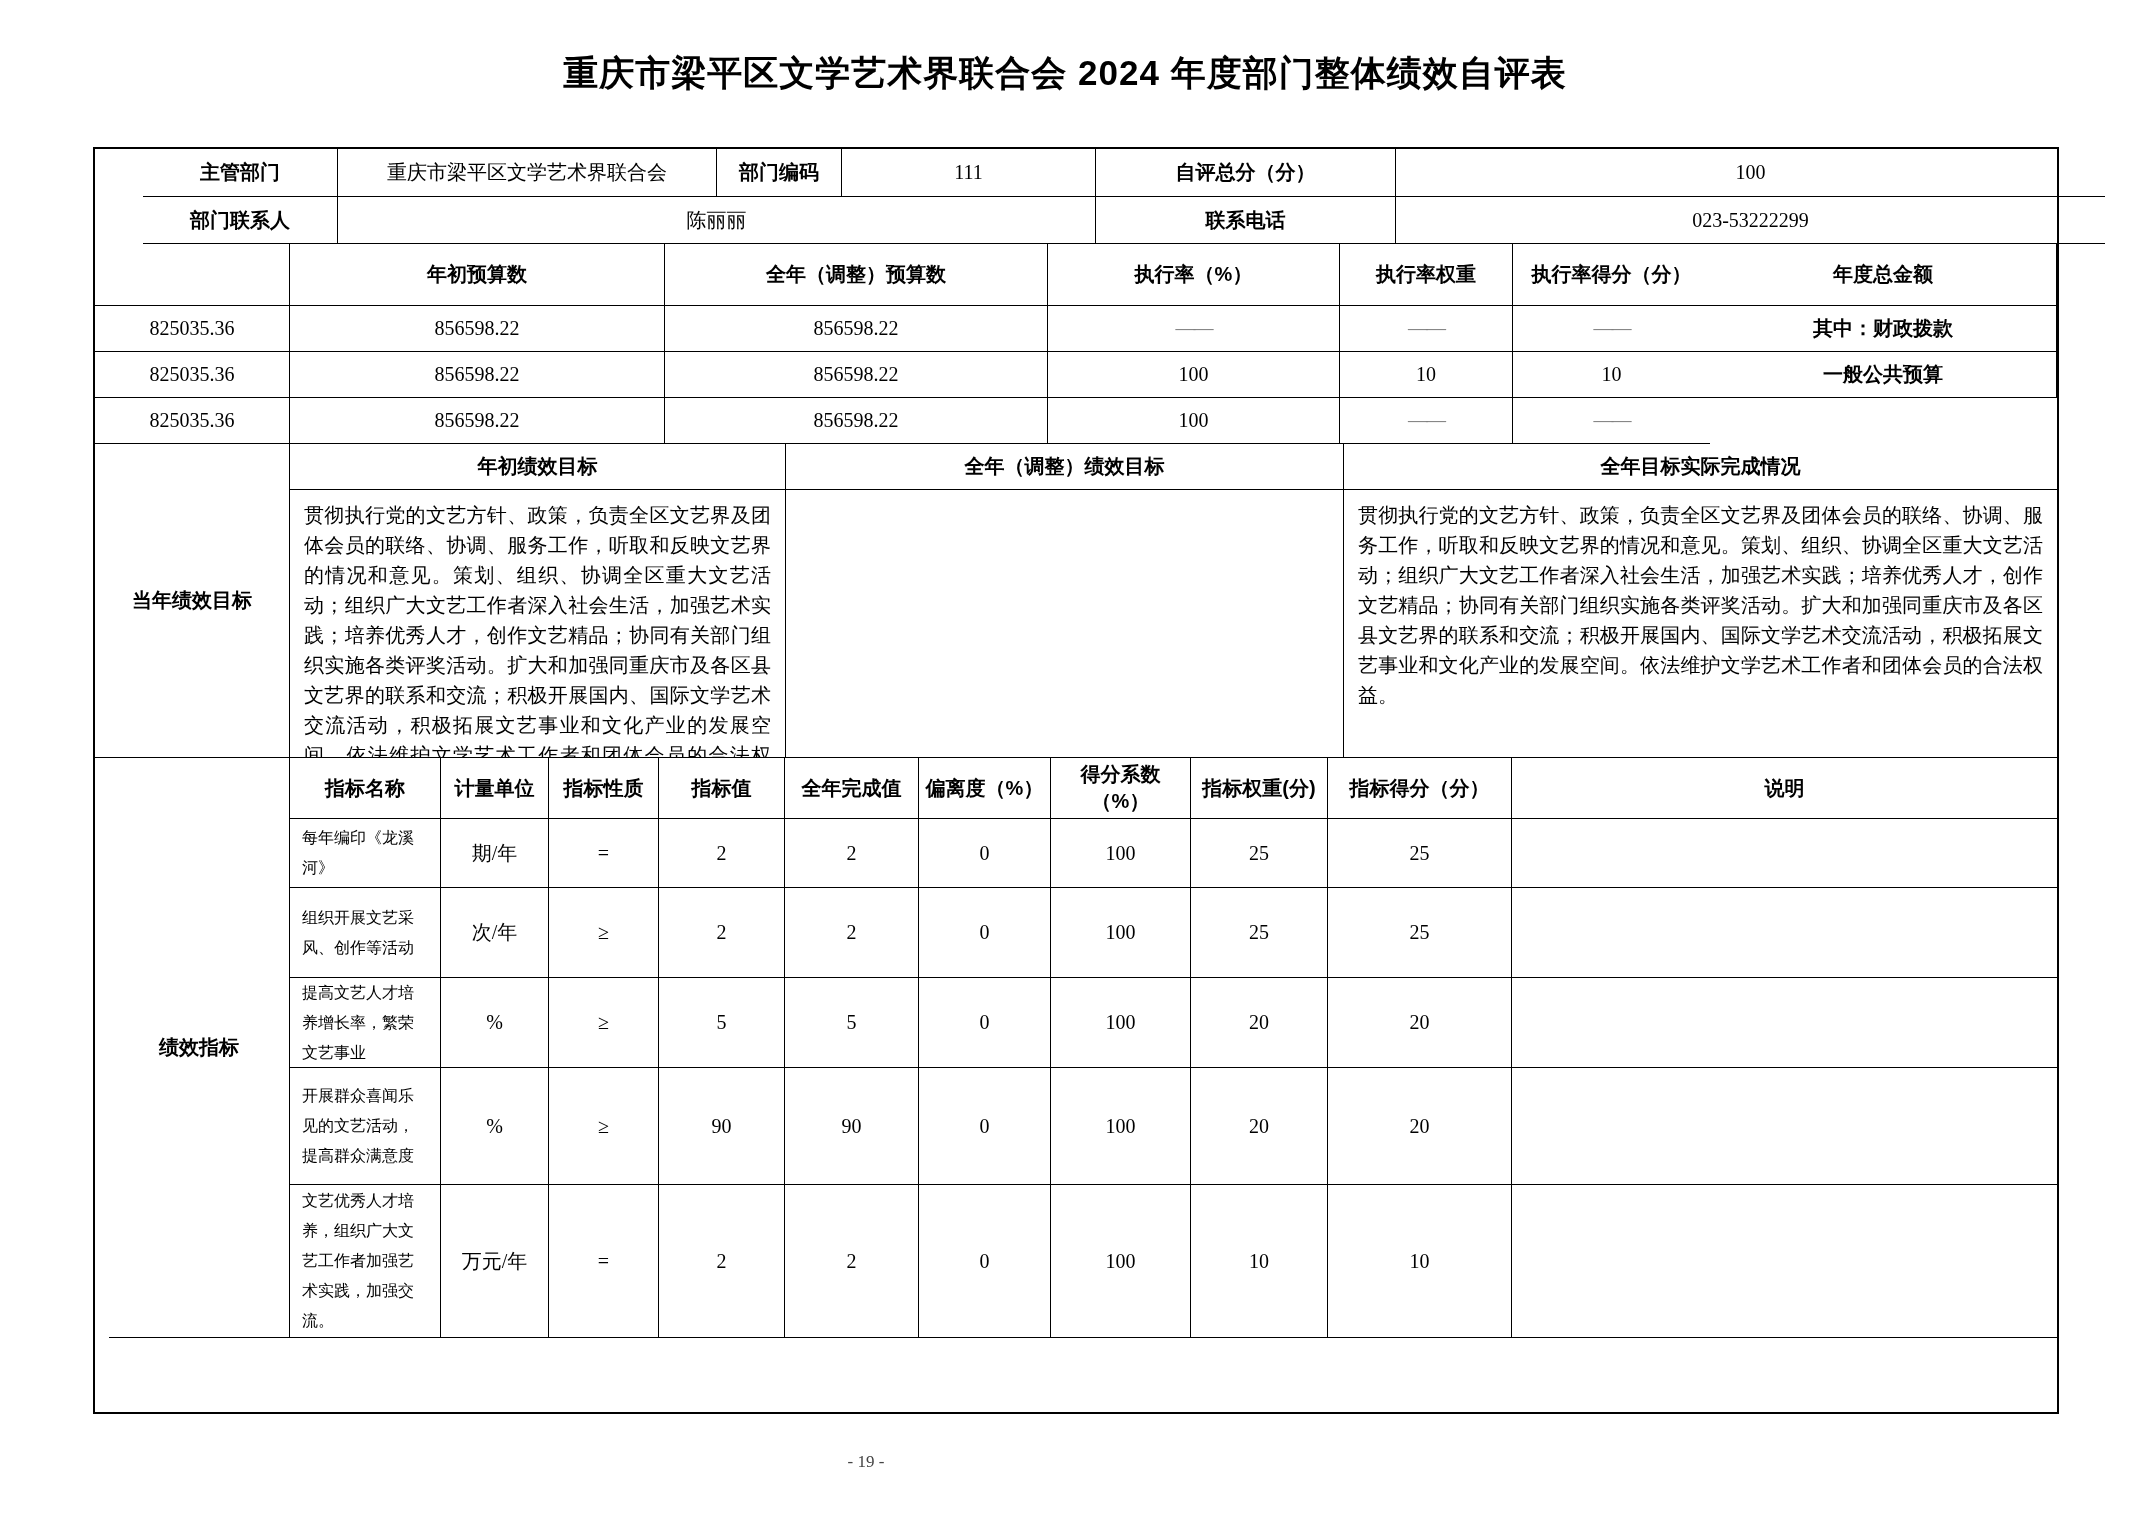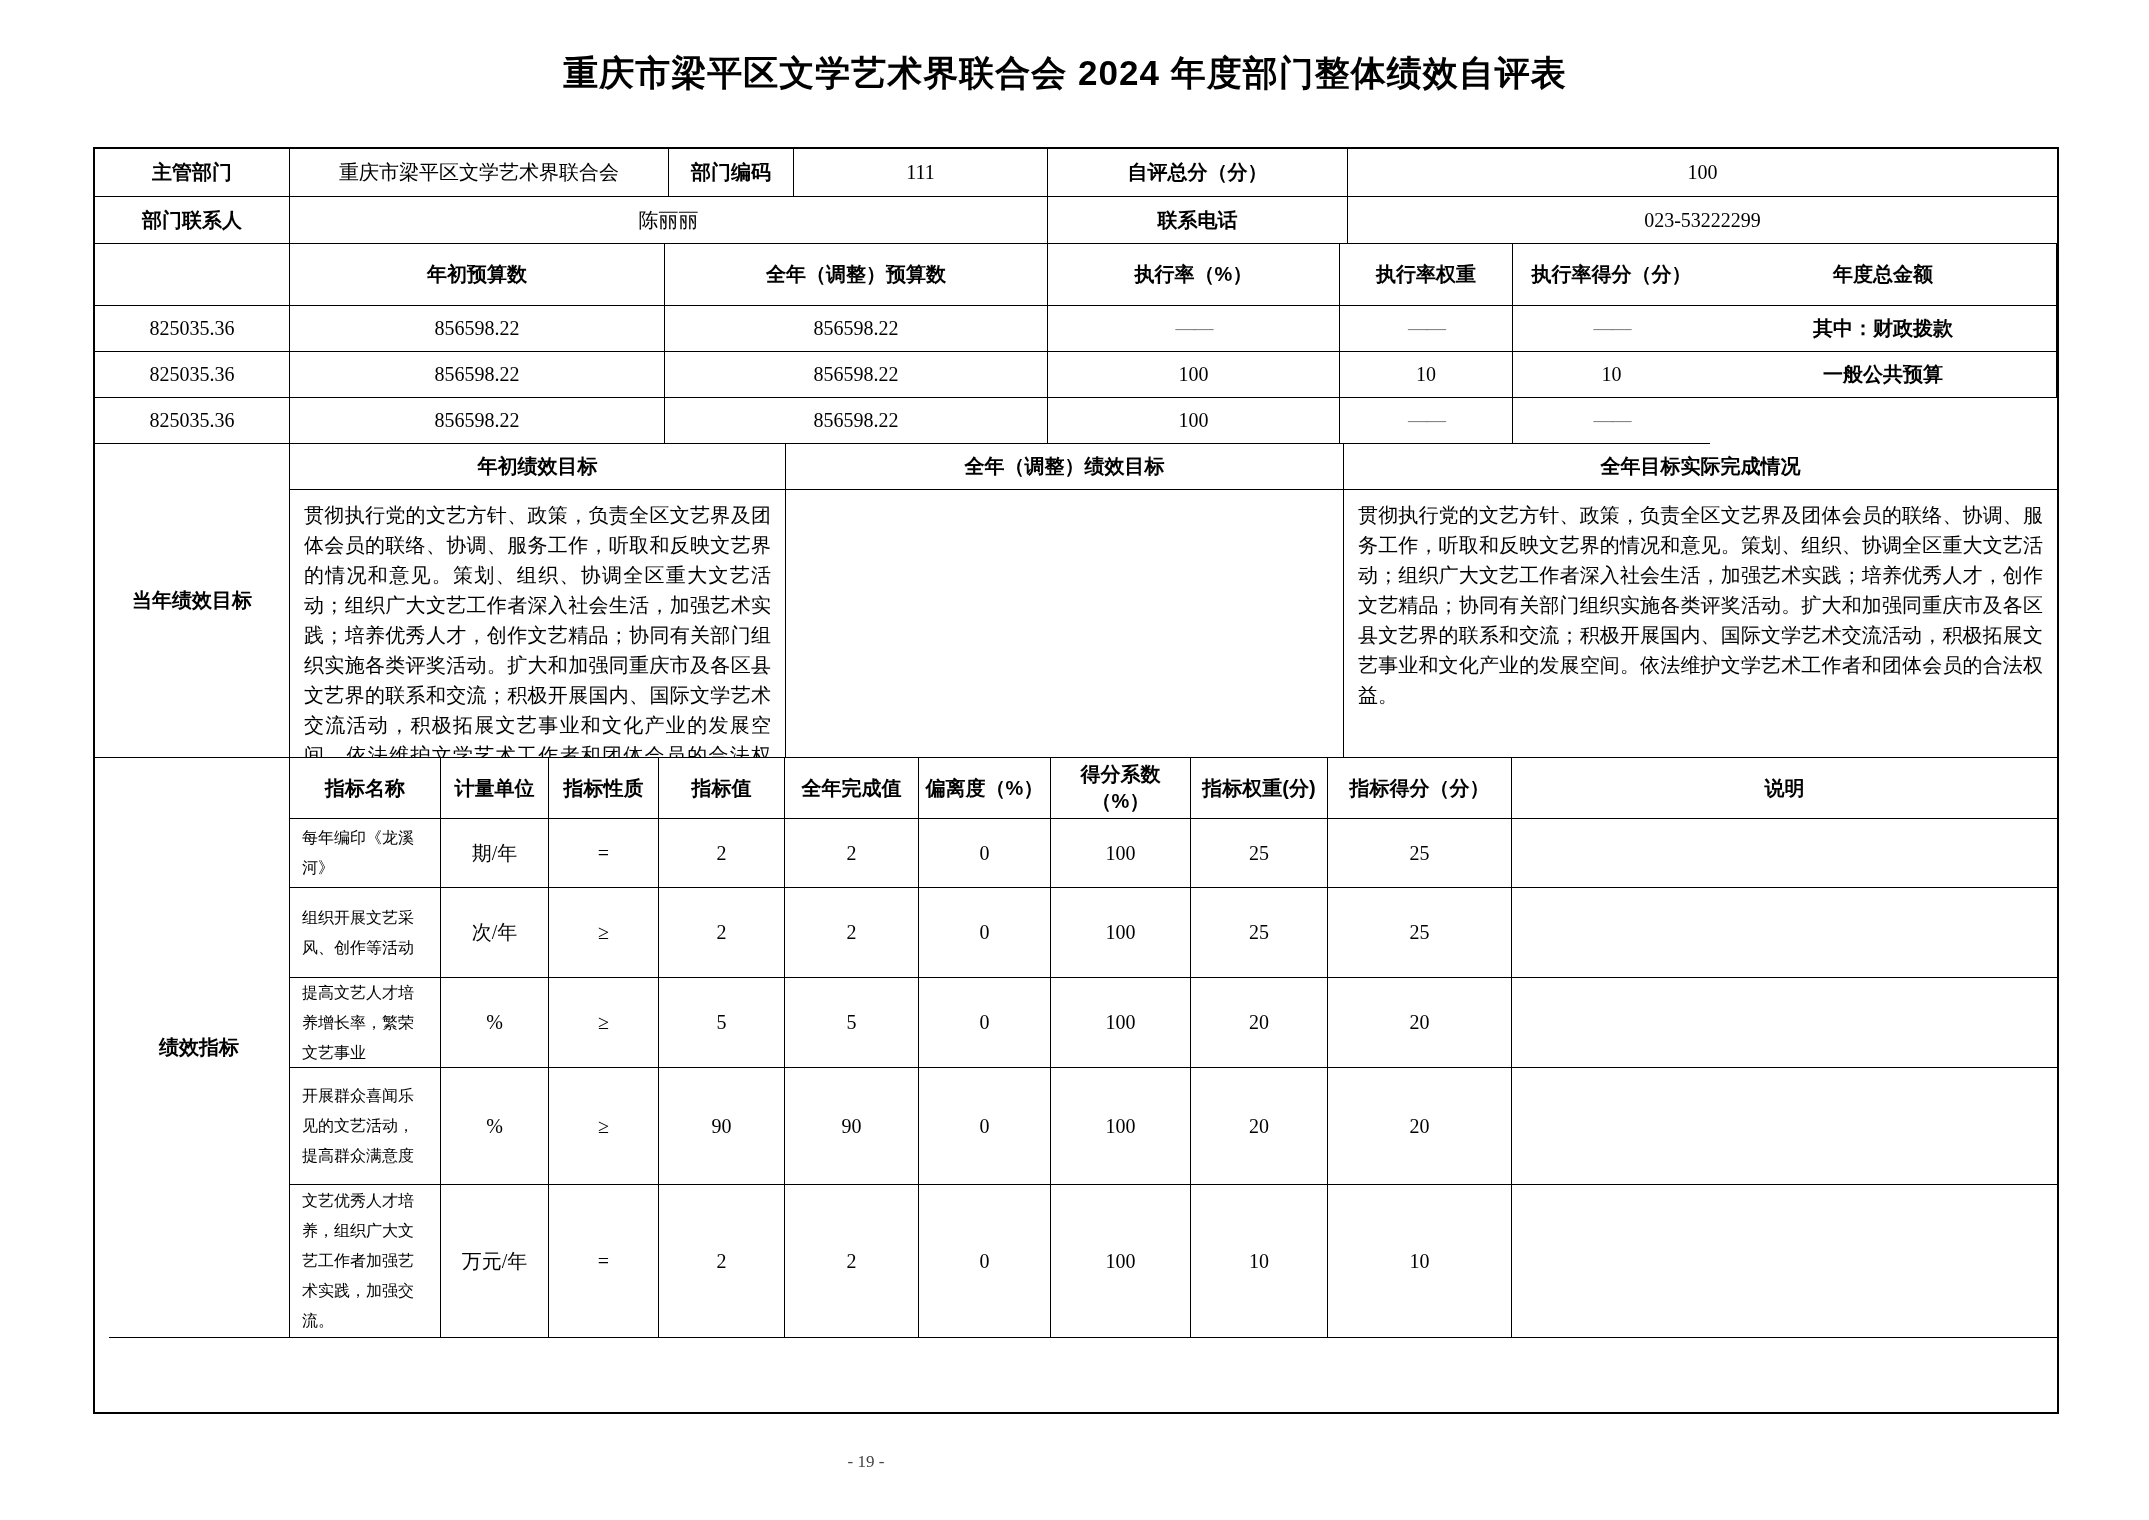--- a/index.html
+++ b/index.html
@@ -24,21 +24,21 @@
     font-size:20px;line-height:1.35;text-align:center;
     box-sizing:border-box;padding:2px 6px;overflow:hidden;
   }
   .cell.last{border-right:none;}
   .cell.nb{border-bottom:none;}
   .hdr{
     font-weight:bold;
     font-family:"Liberation Sans","DejaVu Sans",sans-serif;
     font-size:20px;
   }
-  .bandA{grid-template-columns:195px 379px 125px 254px 300px 1fr;grid-template-rows:48px 47px;}
+  .bandA{grid-template-columns:195px 379px 125px 254px 300px 1fr;grid-template-rows:48px 47px;padding-left:48px;}
   .bandB{grid-template-columns:195px 375px 383px 292px 173px 197px 1fr;grid-template-rows:62px 46px 46px 46px;}
   .bandC{grid-template-columns:195px 496px 558px 1fr;grid-template-rows:46px 268px;}
   .bandD{grid-template-columns:195px 151px 108px 110px 126px 134px 132px 140px 137px 184px 1fr;grid-template-rows:61px 69px 90px 90px 117px 153px;}
   .bandE{grid-template-columns:195px 1fr;grid-template-rows:74px;}
   .cs3{grid-column:span 3;text-align:center;}
   .rs2{grid-row:span 2;}
   .rs6{grid-row:span 6;margin-left:14px;}
   .goaltext{
     align-items:flex-start;justify-content:flex-start;
     text-align:justify;padding:10px 14px;line-height:30px;font-size:20px;

